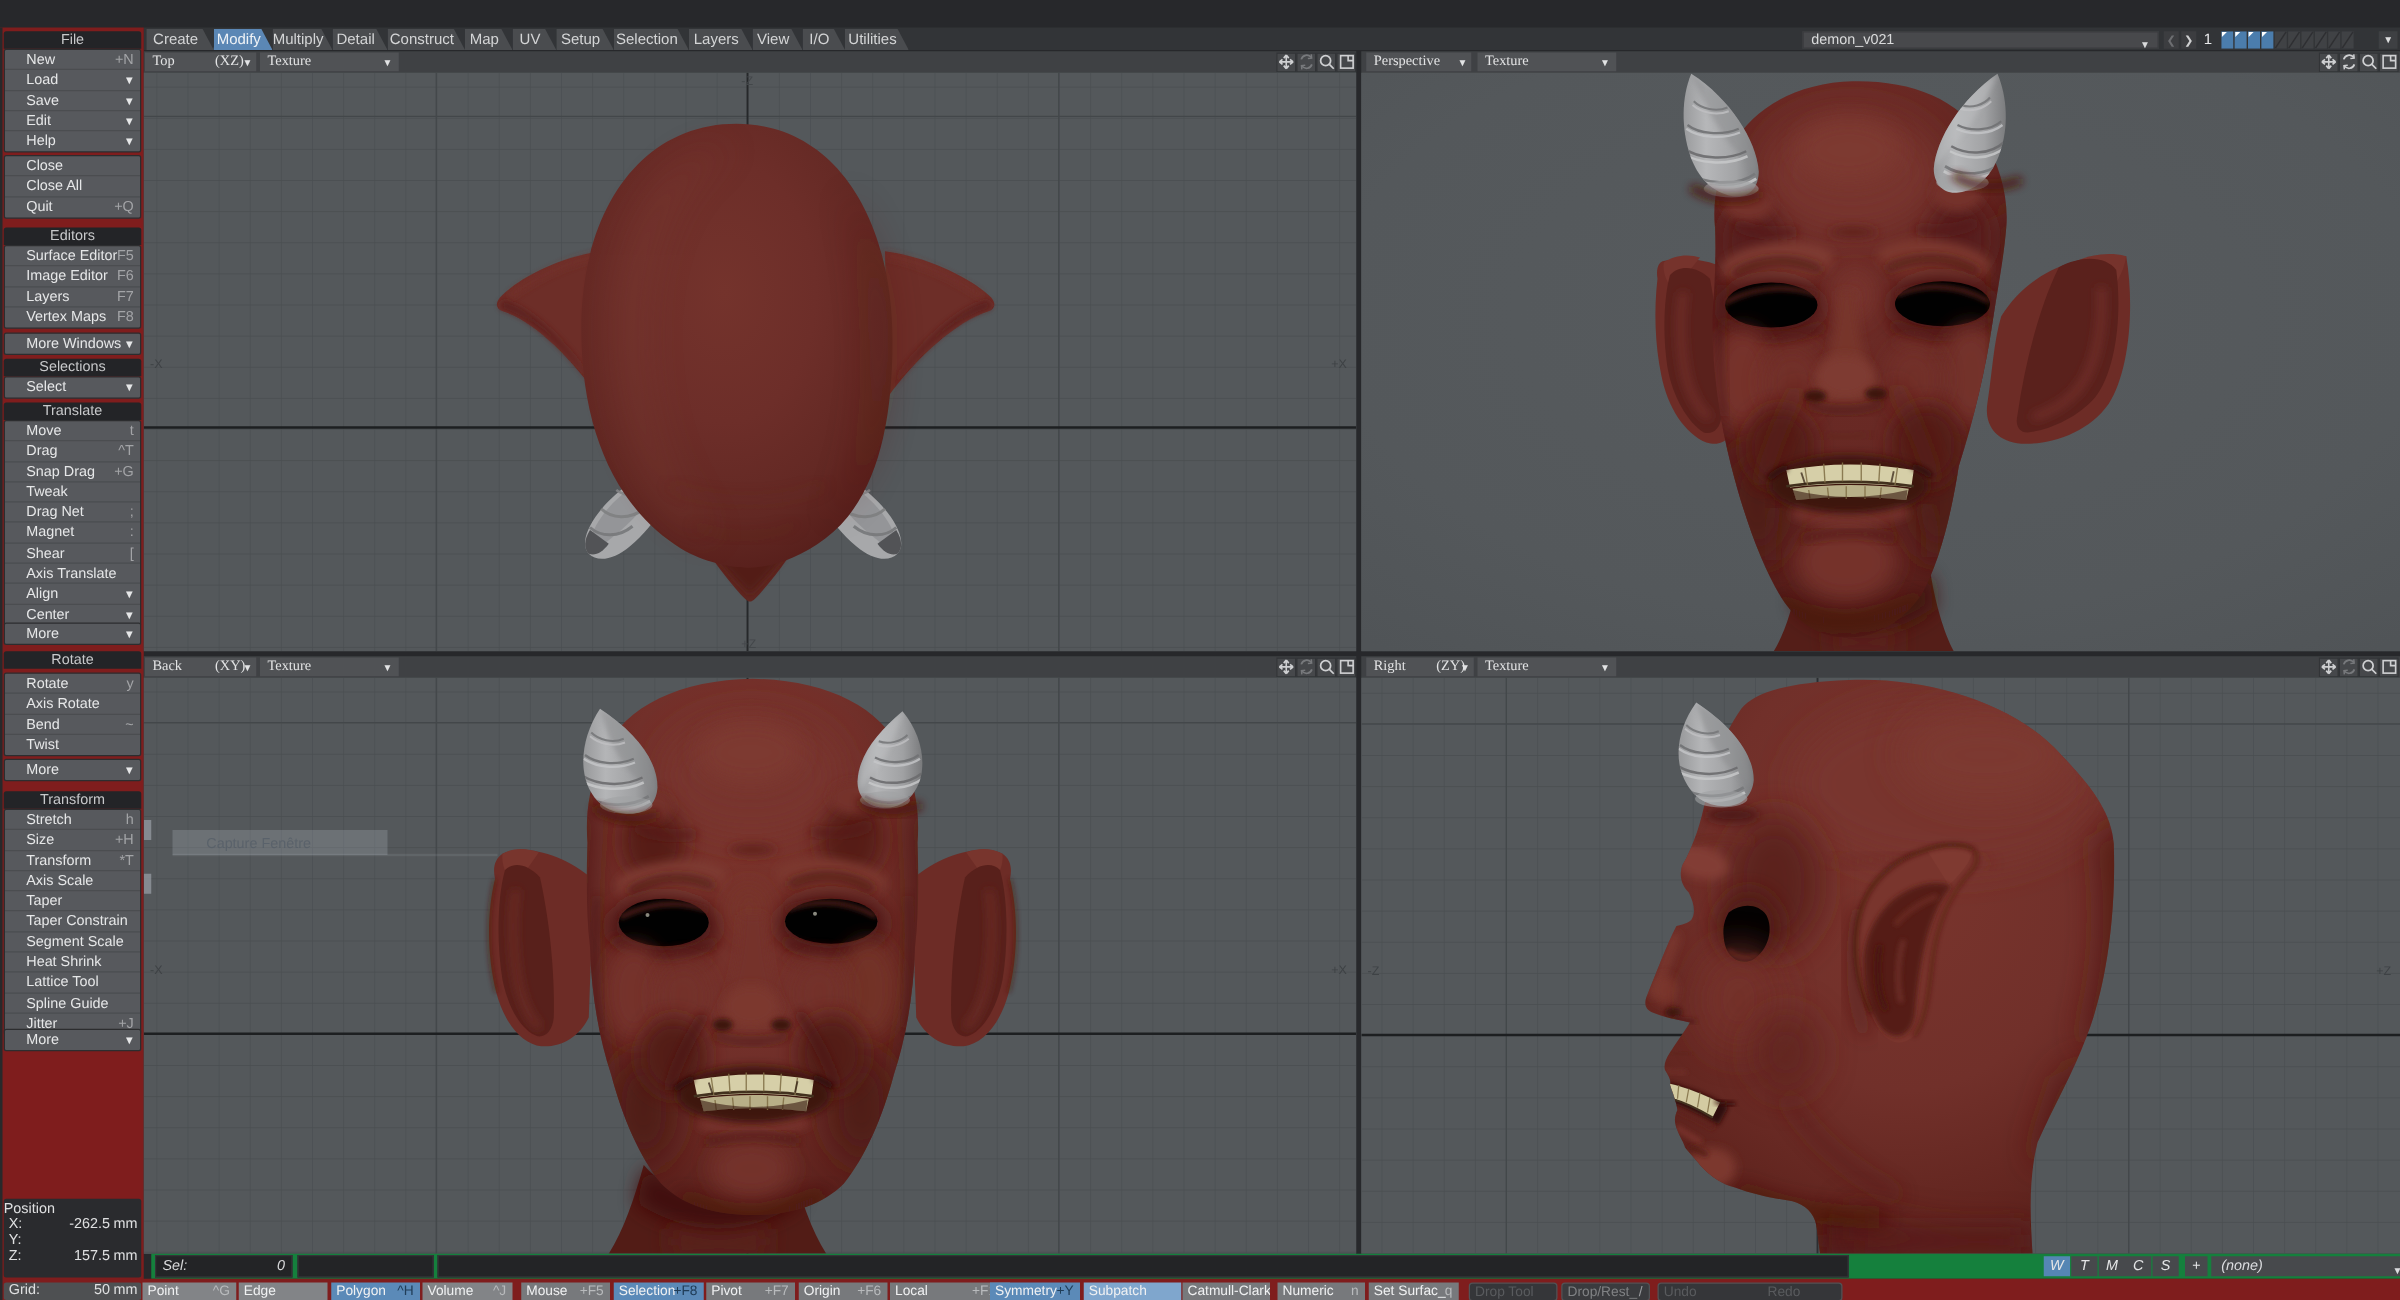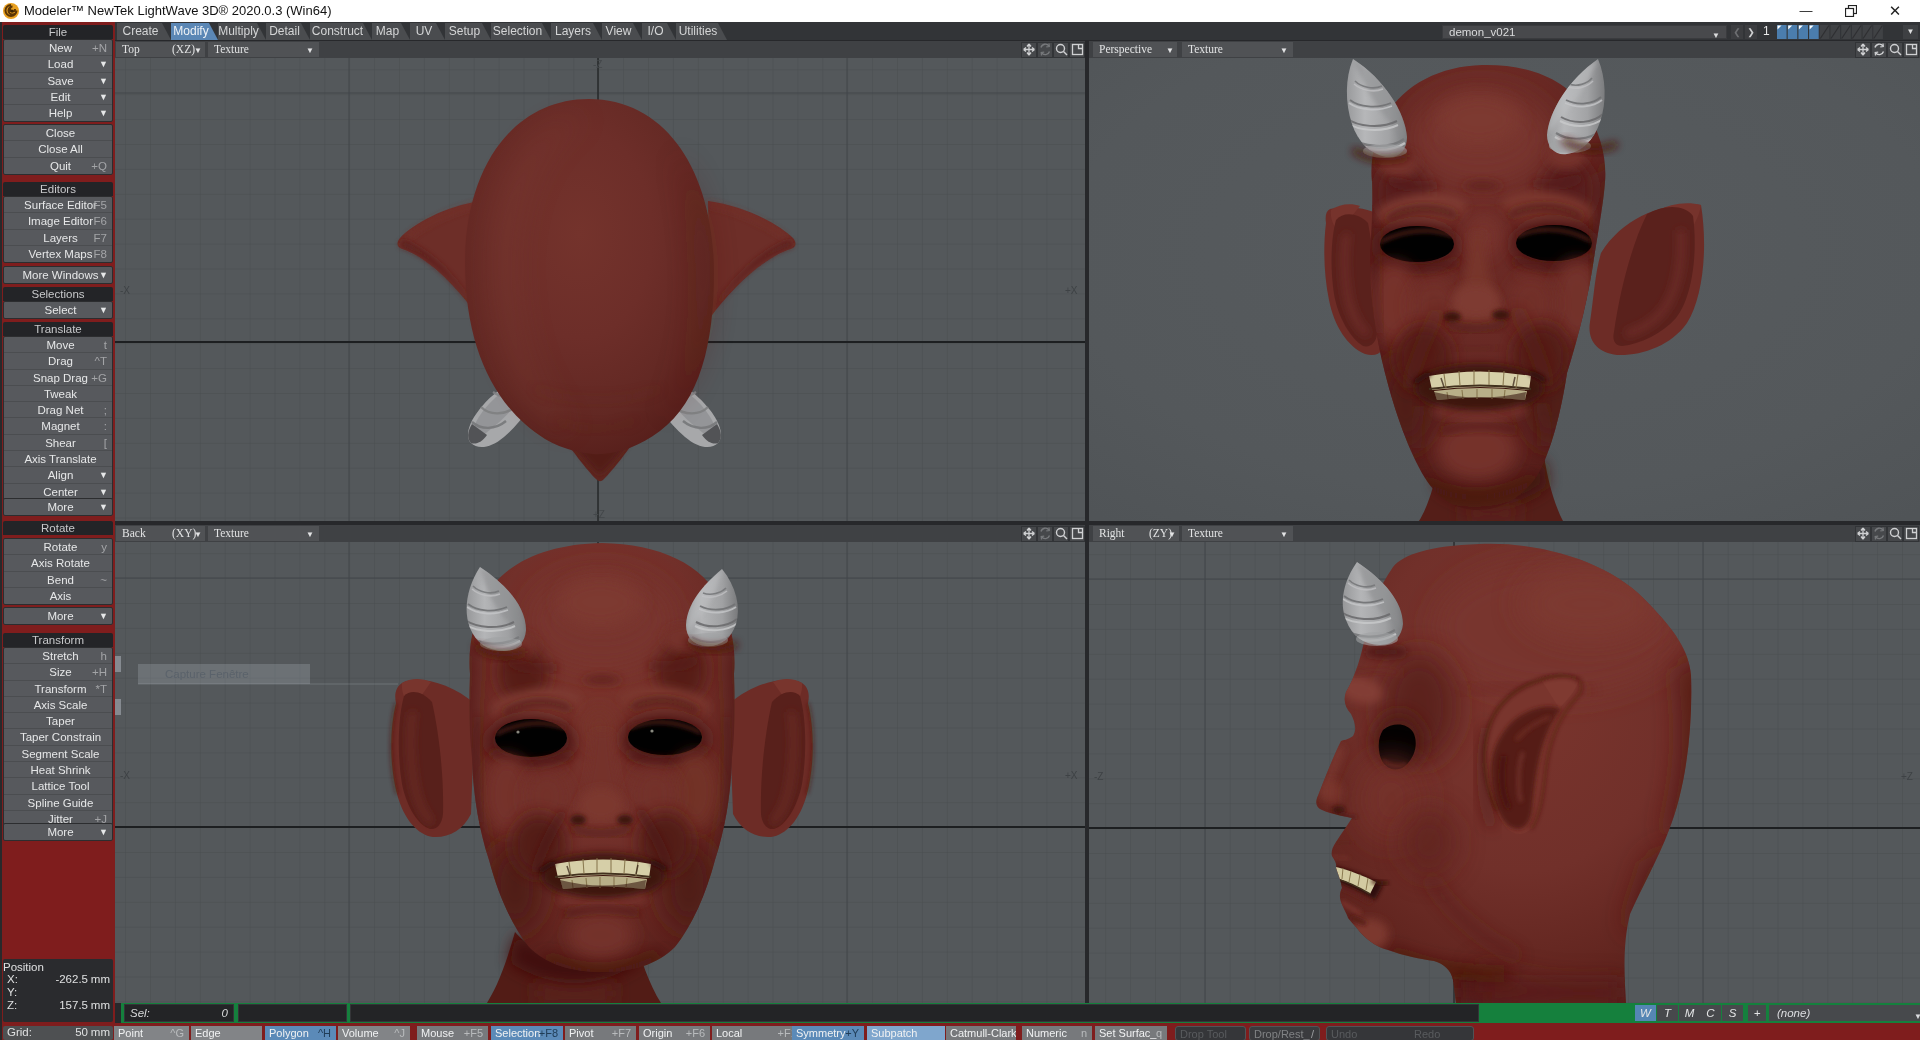--- a/index.html
+++ b/index.html
@@ -19,21 +19,21 @@
   font-size:12px; text-align:center; line-height:16px;
   clip-path:polygon(0 0, calc(100% - 9px) 0, 100% 100%, 0 100%); padding-right:7px;}
 .tab.active { background:#5b87b5; color:#eef2f6; }
 
 
 #sidebar { left:0; top:22px; width:115px; height:1018px; background:#7f1d1d; border-left:2px solid #28292b;}
 .shead { position:absolute; left:1px; width:110px; height:14px; background:#232427;
   color:#c8c9cb; font-size:11.5px; text-align:center; line-height:14px; border-radius:2px 2px 0 0;}
 .sgroup { position:absolute; left:1px; width:110px; background:#57595d; border-radius:2px; border:1px solid #2c2d2f;}
 .srow { position:relative; height:16.3px; line-height:16.3px; font-size:11.5px; color:#e6e7e8;
-  padding-left:5px; border-bottom:1px solid #4b4d50;text-align:center; }
+  padding-left:17px; border-bottom:1px solid #4b4d50; }
 .srow:last-child { border-bottom:none; }
 .srow .sc { position:absolute; right:5px; top:0; color:#a3a4a7; }
 .srow .ch { position:absolute; right:4px; top:0; color:#e6e7e8; font-size:9px; }
 .posp { position:absolute; left:1px; width:110px; background:#2a2b2e; border-radius:2px; color:#dfe0e1; font-size:11.5px;}
 
 
 .vph { height:17px; background:#3f4144;font-family:Liberation Serif, serif; }
 .vpdd { position:absolute; top:1px; height:15px; background:#505255; color:#e2e3e4;
   font-size:11.5px; line-height:15px; }
 .vph .icons { position:absolute; top:0px; height:17px; }
@@ -52,36 +52,20 @@
 .blue1 { background:#5b8ab8; }
 .dis { background:#353639; border:1px solid #515356; color:#595b5e; }
 .dis2 { background:#3a3b3e; border:1px solid #515356; color:#808284; }
 .wb { position:absolute; top:2px; width:21px; height:16px; background:#47494c; color:#e4e5e6;
   font-size:11.5px; text-align:center; line-height:16px; }
 </style>
 </head>
 <body>
 <div id="root">
 
-  <div id="titlebar" class="abs">
-    <svg class="abs" style="left:3px;top:3px" width="16" height="16" viewBox="0 0 16 16">
-      <circle cx="8" cy="8" r="8" fill="#e8a020"></circle>
-      <path d="M8 2 a5.5 5.5 0 1 0 5.5 5.5 a4 4 0 1 1 -4-4 a2.5 2.5 0 1 0 2.5 2.5" fill="none" stroke="#5a3505" stroke-width="2"></path>
-      <circle cx="9" cy="8" r="1.6" fill="#3a2303"></circle>
-    </svg>
-    <div id="titletext" class="abs">Modeler™ NewTek LightWave 3D® 2020.0.3 (Win64)</div>
-    <div class="winbtn abs" style="left:1791px">—</div>
-    <svg class="abs" style="left:1845px;top:5px" width="12" height="12" viewBox="0 0 12 12">
-        <g fill="none" stroke="#222" stroke-width="1.2">
-          <rect x="3.5" y="0.5" width="8" height="8"></rect>
-          <rect x="0.5" y="3.5" width="8" height="8" fill="#fff"></rect>
-        </g>
-      </svg>
-    <div class="winbtn abs" style="left:1880px;font-size:15px">✕</div>
-  </div>
 
   <div id="tabbar" class="abs">
     <div class="tab" style="left:2px;width:54px">Create</div>
     <div class="tab active" style="left:56px;width:47px">Modify</div>
     <div class="tab" style="left:103px;width:48px">Multiply</div>
     <div class="tab" style="left:151px;width:44px">Detail</div>
     <div class="tab" style="left:195px;width:62px">Construct</div>
     <div class="tab" style="left:257px;width:38px">Map</div>
     <div class="tab" style="left:295px;width:35px">UV</div>
     <div class="tab" style="left:330px;width:46px">Setup</div>
@@ -168,21 +152,21 @@
       <div class="srow">Center<span class="ch">▼</span></div>
     </div>
     <div class="sgroup" style="top:476px">
       <div class="srow">More<span class="ch">▼</span></div>
     </div>
     <div class="shead" style="top:499px">Rotate</div>
     <div class="sgroup" style="top:516px">
       <div class="srow">Rotate<span class="sc">y</span></div>
       <div class="srow">Axis Rotate</div>
       <div class="srow">Bend<span class="sc">~</span></div>
-      <div class="srow">Axis</div>
+      <div class="srow">Twist</div>
     </div>
     <div class="sgroup" style="top:585px">
       <div class="srow">More<span class="ch">▼</span></div>
     </div>
     <div class="shead" style="top:611px">Transform</div>
     <div class="sgroup" style="top:625px">
       <div class="srow">Stretch<span class="sc">h</span></div>
       <div class="srow">Size<span class="sc">+H</span></div>
       <div class="srow">Transform<span class="sc">*T</span></div>
       <div class="srow">Axis Scale</div>

